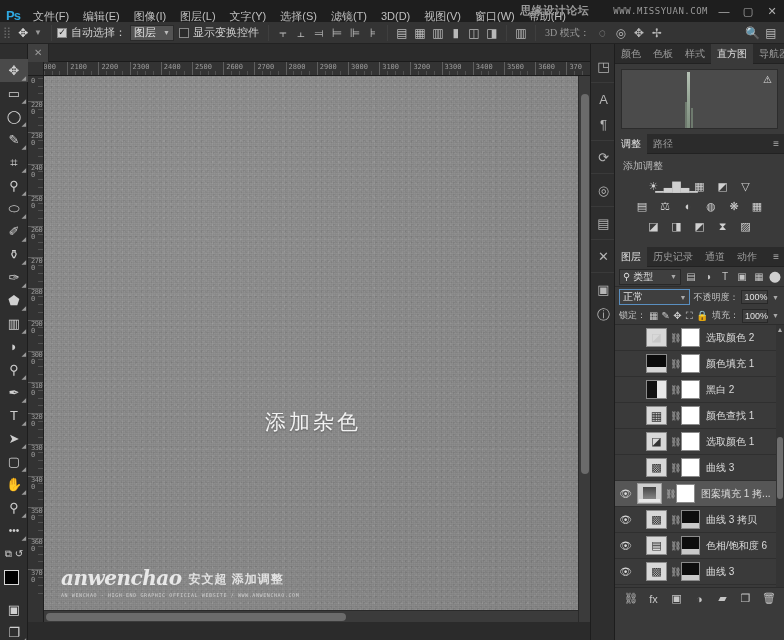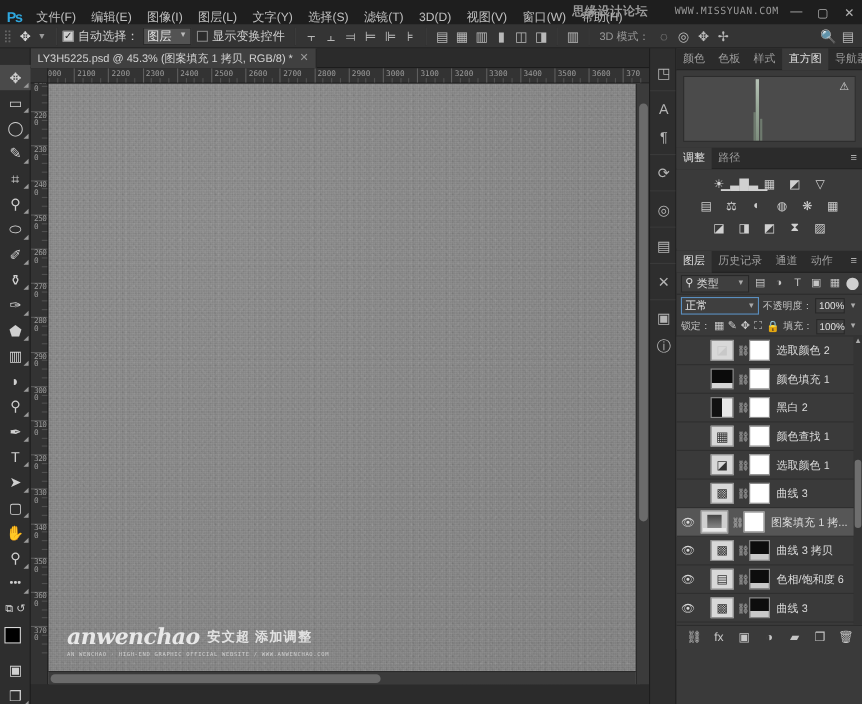--- a/index.html
+++ b/index.html
@@ -62,21 +62,21 @@
   .opt-select {
     height:16px; min-width:44px; background:#535353; border:1px solid #2a2a2a;
     color:#e0e0e0; font-size:11px; display:flex; align-items:center;
     justify-content:space-between; padding:0 3px; margin-right:5px;
   }
   .opt-select .c { font-size:7px; color:#bbb; margin-left:4px; }
   .align-icon {
     width:18px; height:18px; display:flex; align-items:center; justify-content:center;
     color:#b9b9b9; font-size:12px;
   }
-  .mode3d { font-size:10px; color:#999; margin:0 4px; white-space:nowrap; }
+  .mode3d { font-size:10px; color:#999; margin:0 4px; white-space:nowrap;font-family:Liberation Serif, serif; }
   .opt-right { margin-left:auto; display:flex; align-items:center; padding-right:4px; }
 
   
   .toolbar {
     position:absolute; left:0; top:44px; width:28px; height:596px;
     background:#2e2e2e; border-right:1px solid #1d1d1d;
     padding-top:15px;
   }
   .tool {
     width:28px; height:23px; display:flex; align-items:center; justify-content:center;
@@ -404,21 +404,20 @@
     <div class="swatches sw-wrap">
       <div class="sw-bg"></div>
       <div class="sw-fg"></div>
     </div>
     <div class="tool">▣</div>
     <div class="tool">❐<span class="corner">◢</span></div>
   </div>
 
   <div class="doctab-row">
     <div class="doctab">
-      <span>LY3H5225.psd @ 45.3% (图案填充 1 拷贝, RGB/8) *</span>
       <span class="x">✕</span>
     </div>
   </div>
 
   <div class="ruler-corner"></div>
   <div class="ruler-h">
       <div class="rh-tick" style="left: -8px;">2000</div>
       <div class="rh-minor" style="left: -0.2px;"></div>
       <div class="rh-minor" style="left: 7.6px;"></div>
       <div class="rh-minor" style="left: 15.4px;"></div>
@@ -559,20 +558,21 @@
       <div class="rv-tick" style="top: 493.2px;">3700</div>
       <div class="rv-minor" style="top: 501px;"></div>
       <div class="rv-minor" style="top: 508.8px;"></div>
       <div class="rv-minor" style="top: 516.6px;"></div>
     </div>
 
   <div class="canvas-area">
     <div class="canvas-img">
       <div class="noise-ov"></div>
     </div>
+    <div class="canvas-label">添加杂色</div>
     <div class="canvas-wm">
       <div class="cwm-row">
         <span class="cwm-script">anwenchao</span>
         <span class="cwm-cn">安文超 添加调整</span>
       </div>
       <div class="cwm-sub">AN WENCHAO · HIGH-END GRAPHIC OFFICIAL WEBSITE / WWW.ANWENCHAO.COM</div>
     </div>
   </div>
 
   <div class="sb-v">
@@ -619,20 +619,21 @@
         <div class="hist-warn">⚠</div>
       </div>
     </div>
 
     <div class="panel-tabs">
       <div class="ptab active">调整</div>
       <div class="ptab">路径</div>
       <div class="ptab-menu">≡</div>
     </div>
     <div class="adj-body">
+      <div class="adj-title">添加调整</div>
       <div class="adj-row center">
         <div class="adj-icon">☀</div>
         <div class="adj-icon">▁▃▇▃▁</div>
         <div class="adj-icon">▦</div>
         <div class="adj-icon">◩</div>
         <div class="adj-icon">▽</div>
       </div>
       <div class="adj-row center">
         <div class="adj-icon">▤</div>
         <div class="adj-icon">⚖</div>

